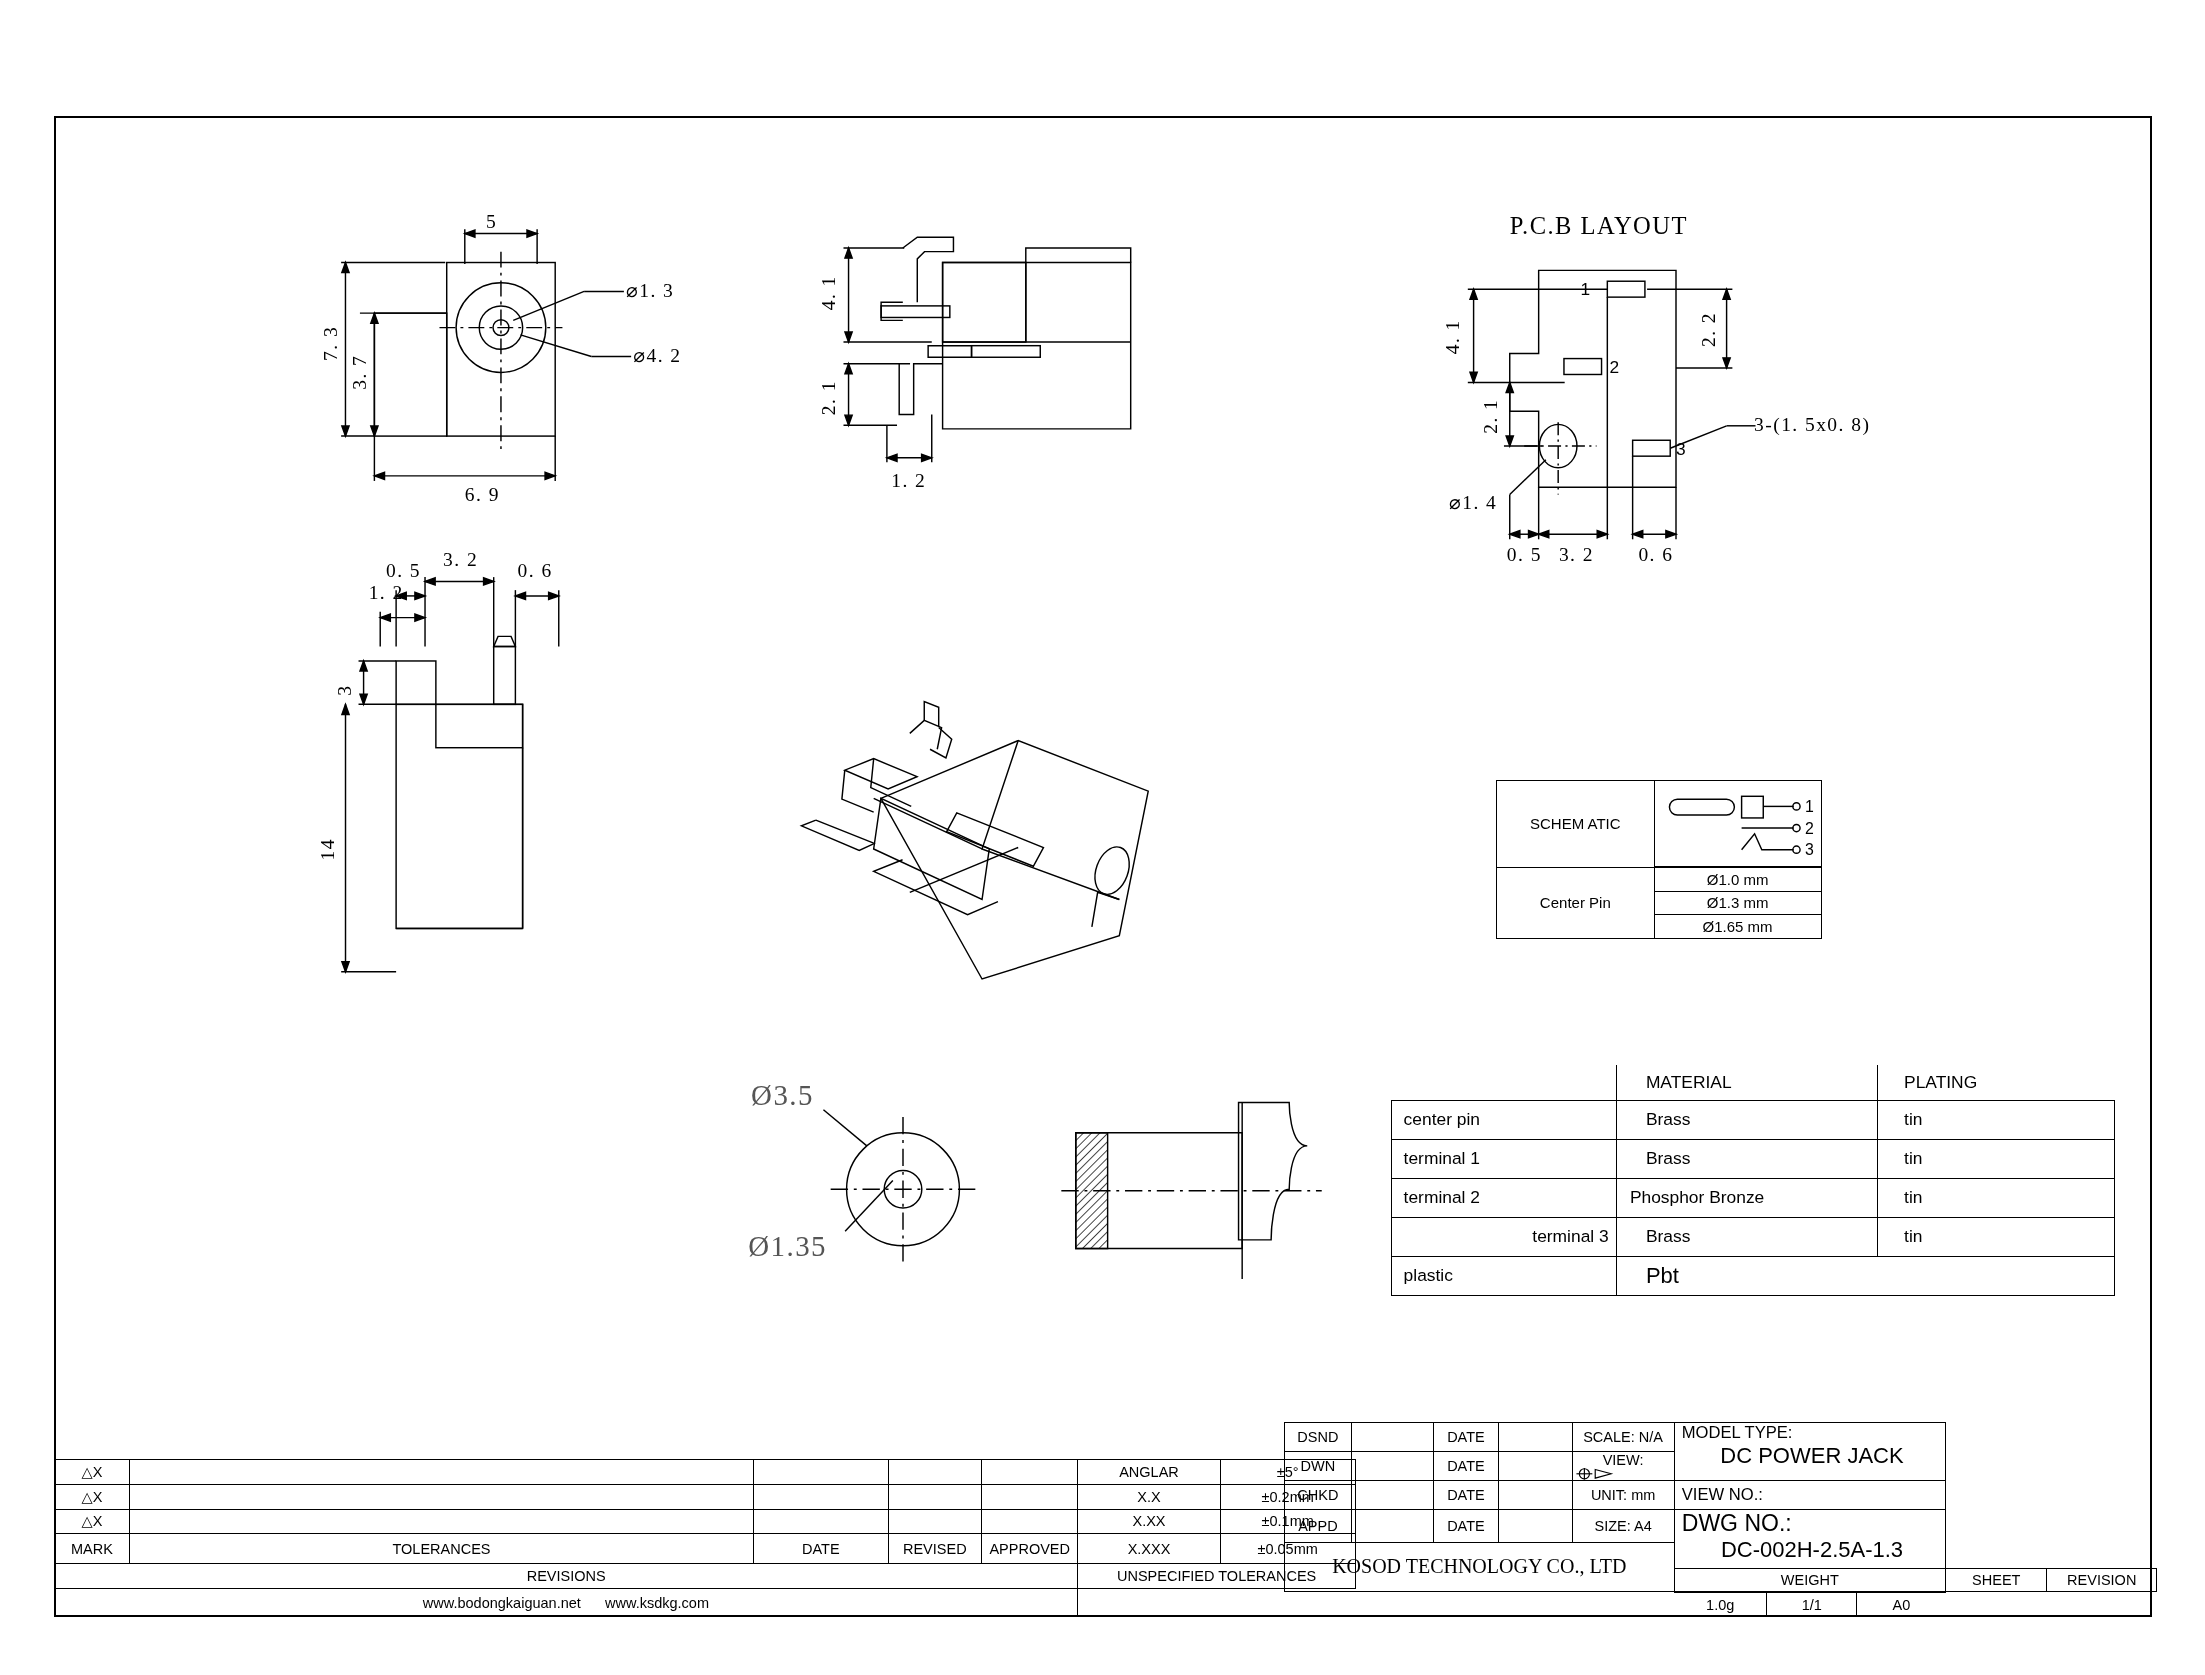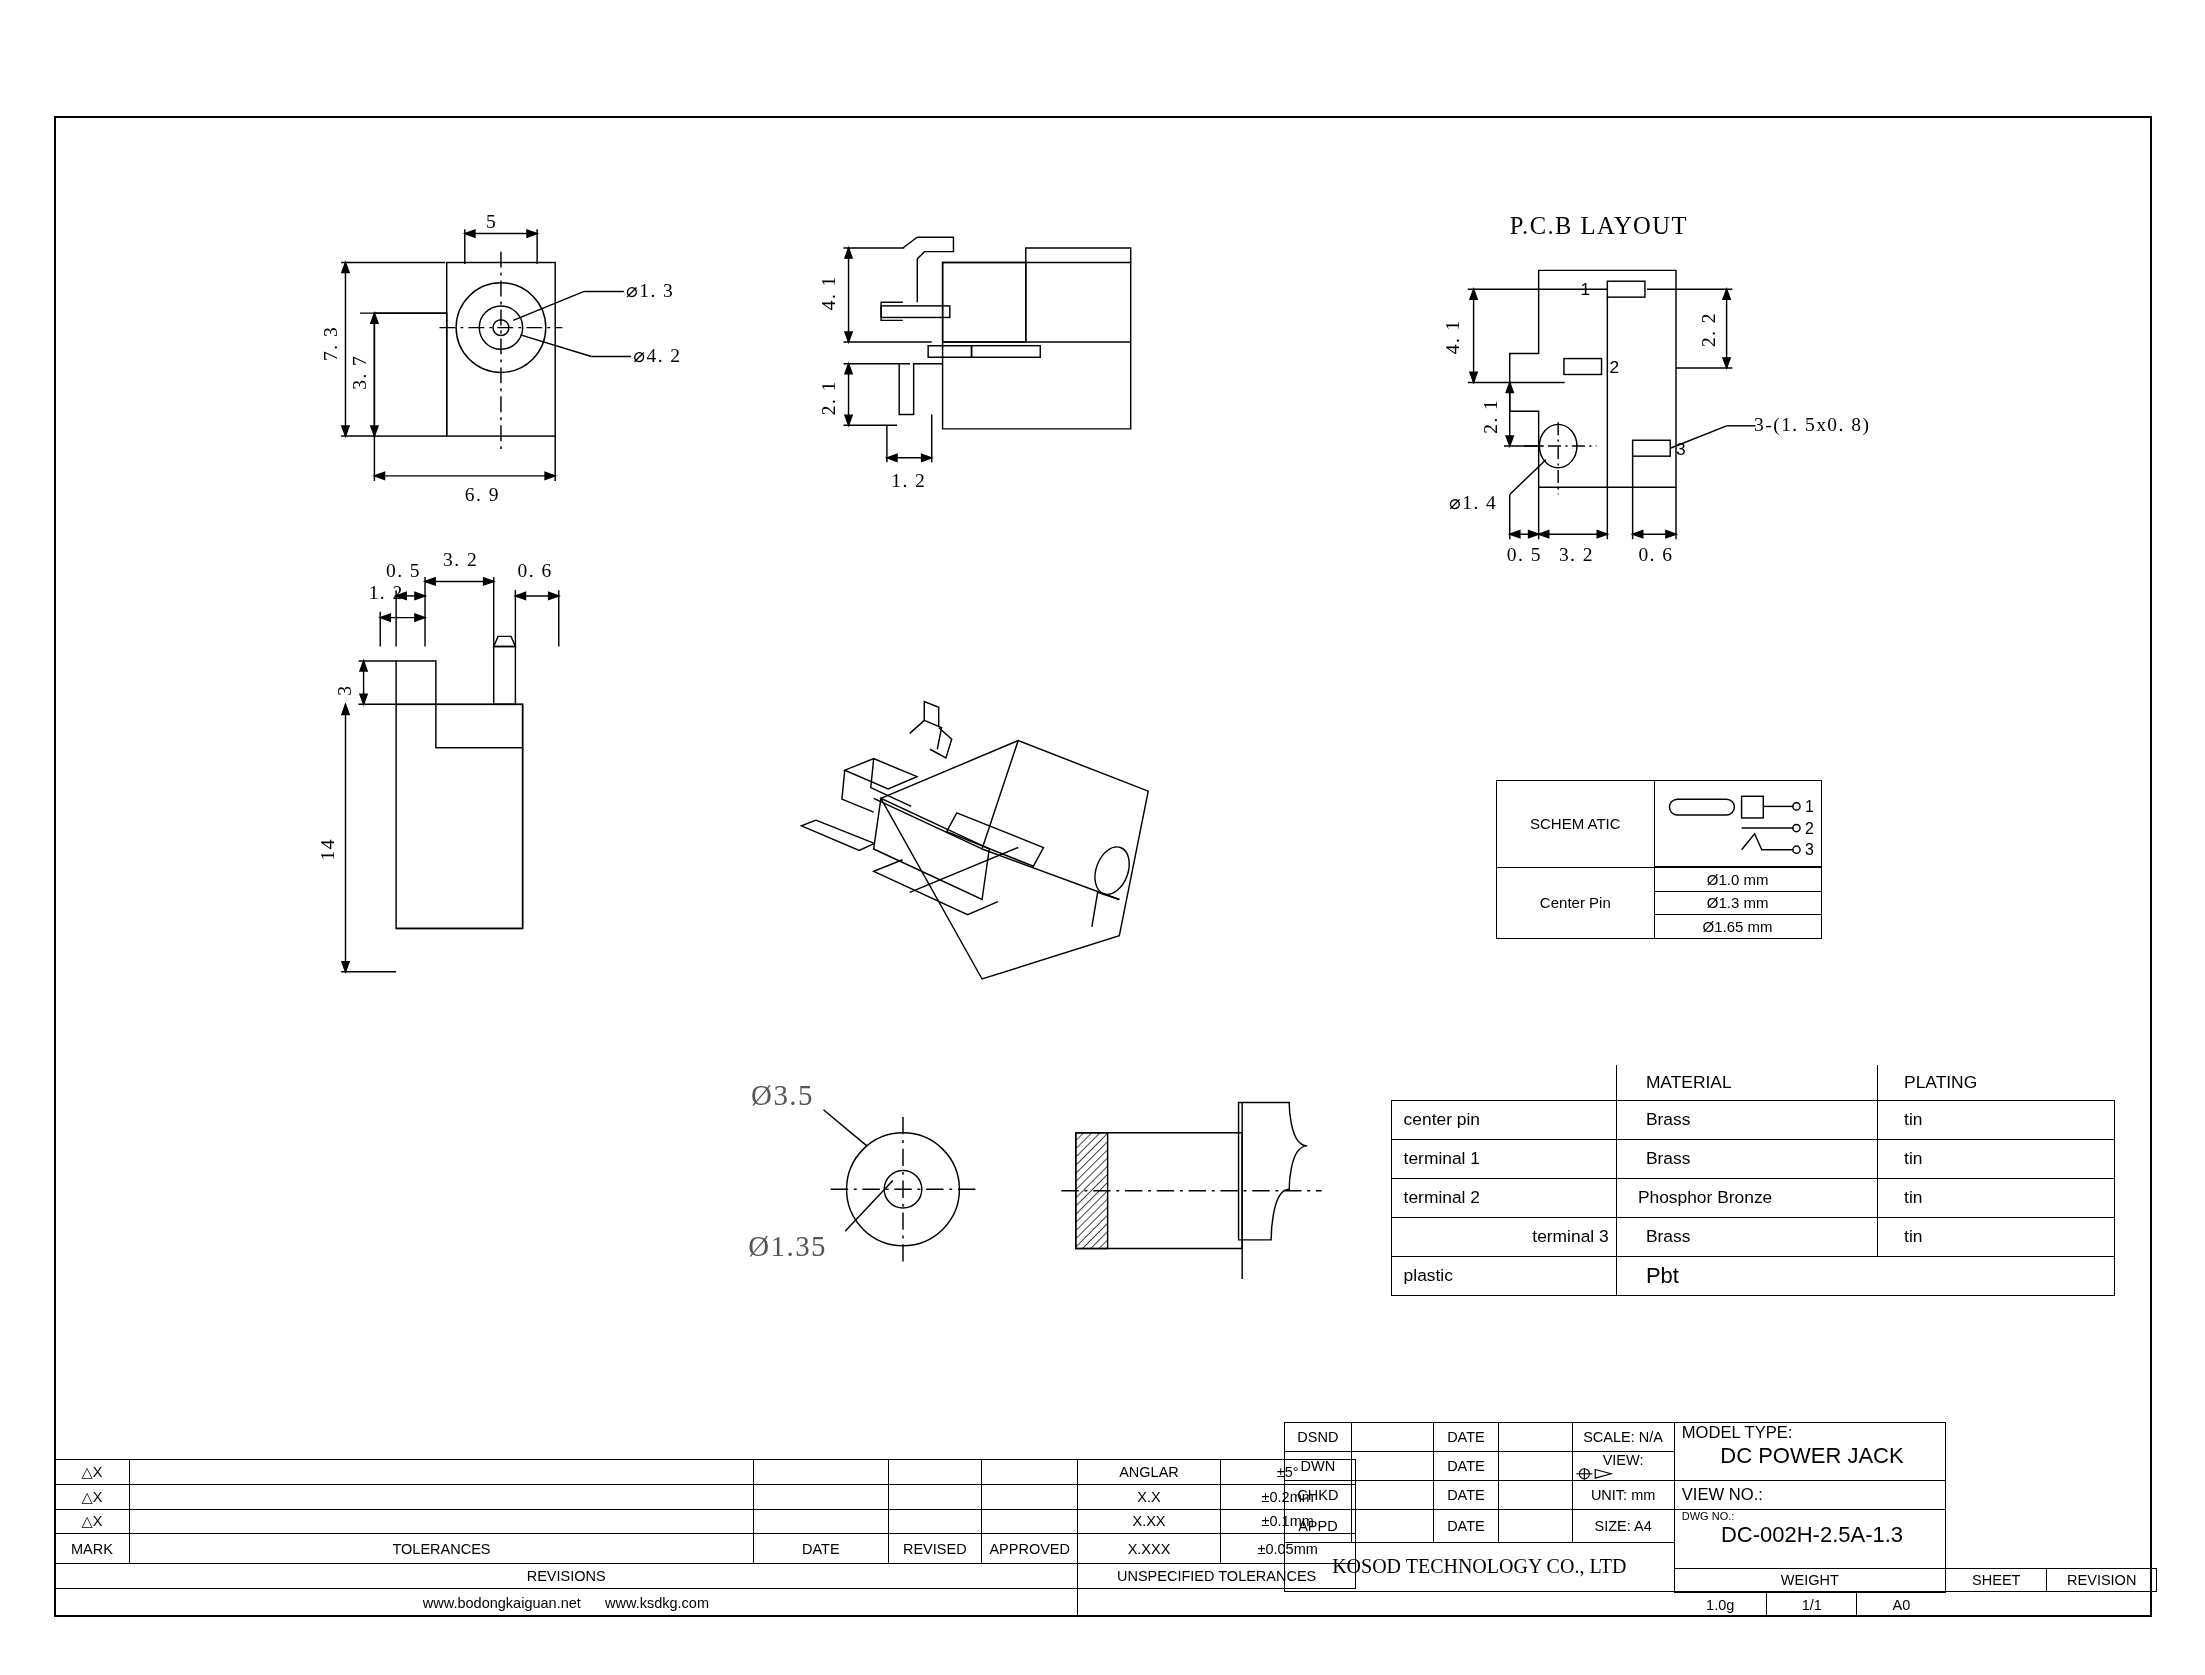--- a/index.html
+++ b/index.html
@@ -343,21 +343,21 @@
         <td style="text-align:left;padding-left:29px;">Brass</td>
         <td style="text-align:left;padding-left:26px;">tin</td>
       </tr>
       <tr style="height:39px;">
         <td style="text-align:left;padding-left:11.6px;">terminal 1</td>
         <td style="text-align:left;padding-left:29px;">Brass</td>
         <td style="text-align:left;padding-left:26px;">tin</td>
       </tr>
       <tr style="height:39px;">
         <td style="text-align:left;padding-left:11.6px;">terminal 2</td>
-        <td style="text-align:left;padding-left:21px;">Phosphor Bronze</td>
+        <td style="text-align:left;padding-left:13px;">Phosphor Bronze</td>
         <td style="text-align:left;padding-left:26px;">tin</td>
       </tr>
       <tr style="height:39px;">
         <td style="text-align:right;padding-left:11.6px;">terminal 3</td>
         <td style="text-align:left;padding-left:29px;">Brass</td>
         <td style="text-align:left;padding-left:26px;">tin</td>
       </tr>
       <tr style="height:39px;">
         <td style="text-align:left;padding-left:11.6px;">plastic</td>
         <td colspan="2" style="text-align:left;padding-left:29px;font-size:22px;">Pbt</td>
@@ -460,21 +460,21 @@
         <td>UNIT: mm</td>
         <td style="text-align:left;padding-left:7.2px;font-size:16.6px;">VIEW NO.:</td>
       </tr>
       <tr style="height:33px;">
         <td>APPD</td>
         <td></td>
         <td>DATE</td>
         <td></td>
         <td>SIZE: A4</td>
         <td rowspan="2" style="text-align:left;padding-left:7.2px;vertical-align:top;">
-          <div style="font-size:11px;">DWG NO.:</div>
+          <div style="font-size:23px;">DWG NO.:</div>
           <div style="font-size:22px;text-align:center;">DC-002H-2.5A-1.3</div>
         </td>
       </tr>
       <tr style="height:26px;">
         <td colspan="5" rowspan="2" style="font-family:'Liberation Serif',serif;font-size:20px;">KOSOD TECHNOLOGY CO., LTD</td>
       </tr>
       <tr style="height:23px;">
         <td style="width:124px;">WEIGHT</td>
         <td style="width:124px;">SHEET</td>
         <td style="width:124px;">REVISION</td>

